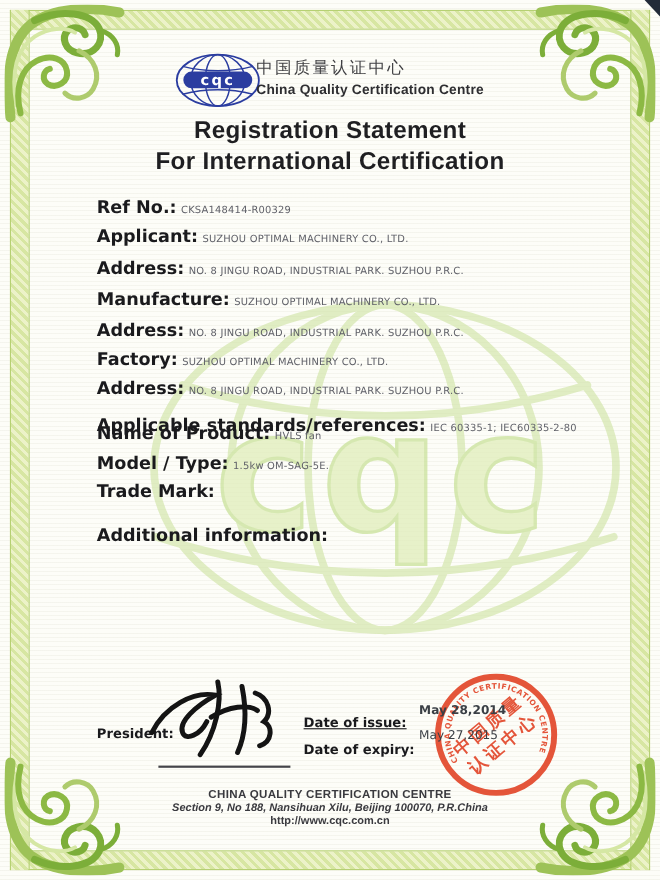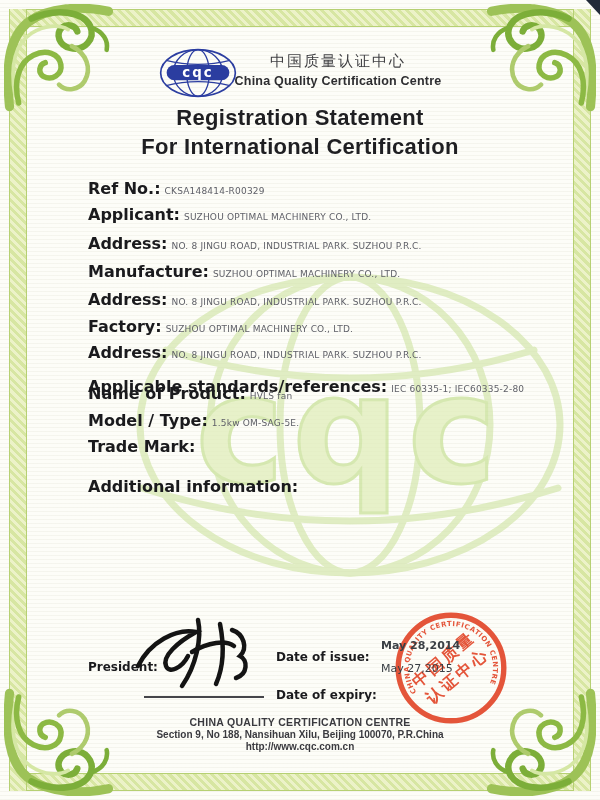--- a/index.html
+++ b/index.html
@@ -21,47 +21,47 @@
   .corner.tl{left:4px;top:4px;}
   .corner.tr{right:4px;top:4px;transform:scaleX(-1);}
   .corner.bl{left:4px;bottom:4px;transform:scaleY(-1);}
   .corner.br{right:4px;bottom:4px;transform:scale(-1,-1);}
   .scan-corner{position:absolute;right:0;top:0;width:0;height:0;z-index:6;
     border-left:14px solid transparent;border-top:15px solid #222b38;}
   
   .watermark{position:absolute;left:126px;top:266px;width:448px;height:318px;z-index:1;opacity:.75;}
   
   .logo{position:absolute;left:158px;top:46px;width:80px;height:54px;z-index:3;}
-  .org{position:absolute;left:233px;top:52px;width:210px;text-align:center;z-index:3;}
+  .org{position:absolute;left:233px;top:52px;width:210px;text-align:left;z-index:3;}
   .org-cn{font-size:15px;letter-spacing:2px;color:#3f3f42;}
   .org-en{margin-top:3px;font-size:12.5px;font-weight:bold;color:#2e2e31;letter-spacing:.2px;}
   .title{position:absolute;left:0;width:600px;text-align:center;z-index:3;
     font-weight:bold;color:#1f1f22;font-size:22px;letter-spacing:.3px;}
   .title.l1{top:105px;} .title.l2{top:134px;}
   
   .row{position:absolute;left:88px;right:48px;z-index:3;}
   .lbl{font-family:"DejaVu Sans", sans-serif;font-weight:bold;font-size:16px;color:#1a1a1d;}
   .val{font-family:"DejaVu Sans", sans-serif;font-size:9px;color:#5f6068;letter-spacing:.2px;padding-left:4px;}
   
   .president{position:absolute;left:88px;top:660px;z-index:4;
     font-family:"DejaVu Sans", sans-serif;font-weight:bold;font-size:12px;color:#1a1a1d;}
   .signature{position:absolute;left:132px;top:608px;width:140px;height:90px;z-index:4;}
   .sig-line{position:absolute;left:144px;top:696px;width:120px;height:2px;background:#45454a;z-index:4;}
   .datelbl{position:absolute;left:276px;z-index:4;
     font-family:"DejaVu Sans", sans-serif;font-weight:bold;font-size:12px;color:#1a1a1d;}
-  .datelbl.issue{top:650px;} .datelbl.expiry{top:674px;margin-top:14px;}
+  .datelbl.issue{top:650px;text-decoration:underline;} .datelbl.expiry{top:674px;}
   .dateval{position:absolute;left:381px;z-index:5;
     font-family:"DejaVu Sans", sans-serif;font-size:11px;color:#3a3f45;}
   .dateval.issue{top:639px;font-weight:bold;} .dateval.expiry{top:662px;}
   .stamp{position:absolute;left:391px;top:608px;width:120px;height:120px;z-index:4;opacity:.92;}
   
   .footer{position:absolute;left:0;width:600px;top:716px;text-align:center;z-index:3;
     color:#3a3a3f;font-weight:bold;}
   .footer .f1{font-size:10.5px;letter-spacing:.3px;}
-  .footer .f2{font-size:10px;margin-top:1px;}
+  .footer .f2{font-size:10px;margin-top:1px;font-style:italic;}
   .footer .f3{font-size:10px;margin-top:1px;}
 </style>
 </head>
 <body>
 
 <div class="page">
 
   <svg width="0" height="0" style="position:absolute">
     <symbol id="flourish" viewBox="0 0 120 120">
       <g fill="none" stroke-linecap="round">

